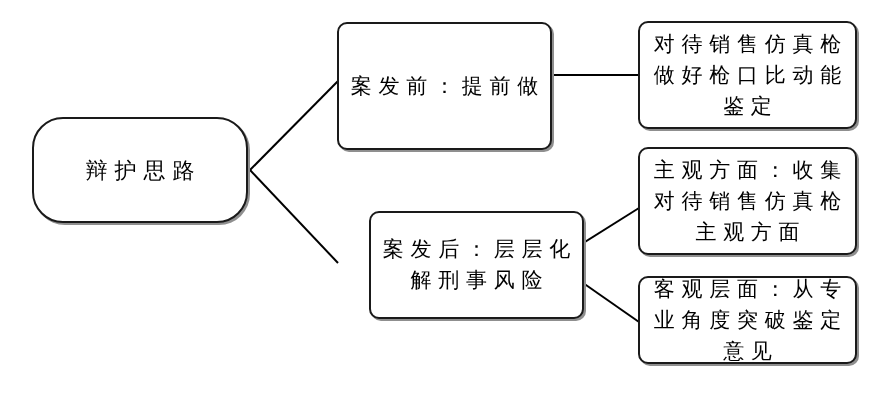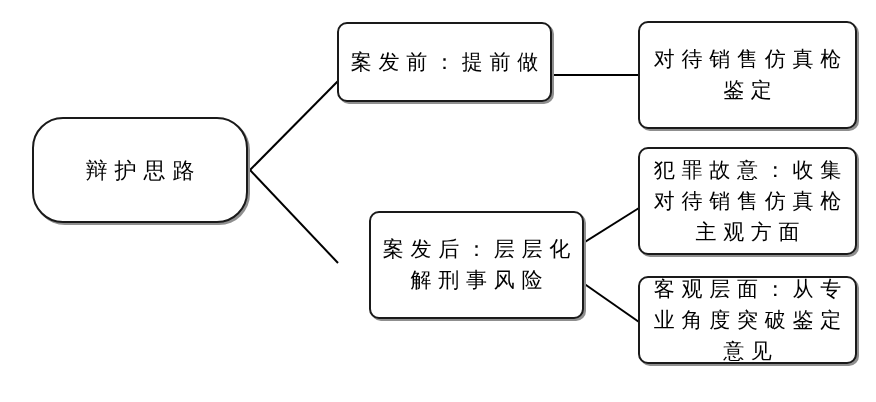--- a/index.html
+++ b/index.html
@@ -37,21 +37,21 @@
     text-align: center;
     font-size: 21px;
     line-height: 31px;
     letter-spacing: 0.32em;
   }
   .node .tline {
     white-space: nowrap;
     text-indent: 0.32em; 
   }
   .node-root       { left: 32px;  top: 117px; width: 216px; height: 106px; font-size: 22px; border-radius: 31px; }
-  .node-pre        { left: 337px; top: 22px;  width: 215px; height: 80px; }
+  .node-pre        { left: 337px; top: 22px;  width: 215px; height: 128px; }
   .node-appraisal  { left: 638px; top: 21px;  width: 219px; height: 108px; justify-content: center; }
   .node-post       { left: 337px; top: 211px; width: 215px; height: 108px; margin-left: 32px; }
   .node-subjective { left: 638px; top: 147px; width: 219px; height: 108px; }
   .node-objective  { left: 638px; top: 276px; width: 219px; height: 88px; }
 </style>
 </head>
 <body>
 
 <div class="canvas">
 
@@ -66,30 +66,31 @@
   <div class="node node-root">
     <div class="tline">辩护思路</div>
   </div>
 
   <div class="node node-pre">
     <div class="tline">案发前：提前做</div>
   </div>
 
   <div class="node node-appraisal">
     <div class="tline">对待销售仿真枪</div>
+    <div class="tline">做好枪口比动能</div>
     <div class="tline">鉴定</div>
   </div>
 
   <div class="node node-post">
     <div class="tline">案发后：层层化</div>
     <div class="tline">解刑事风险</div>
   </div>
 
   <div class="node node-subjective">
-    <div class="tline">犯罪故意：收集</div>
+    <div class="tline">主观方面：收集</div>
     <div class="tline">对待销售仿真枪</div>
     <div class="tline">主观方面</div>
   </div>
 
   <div class="node node-objective">
     <div class="tline">客观层面：从专</div>
     <div class="tline">业角度突破鉴定</div>
     <div class="tline">意见</div>
   </div>
 

